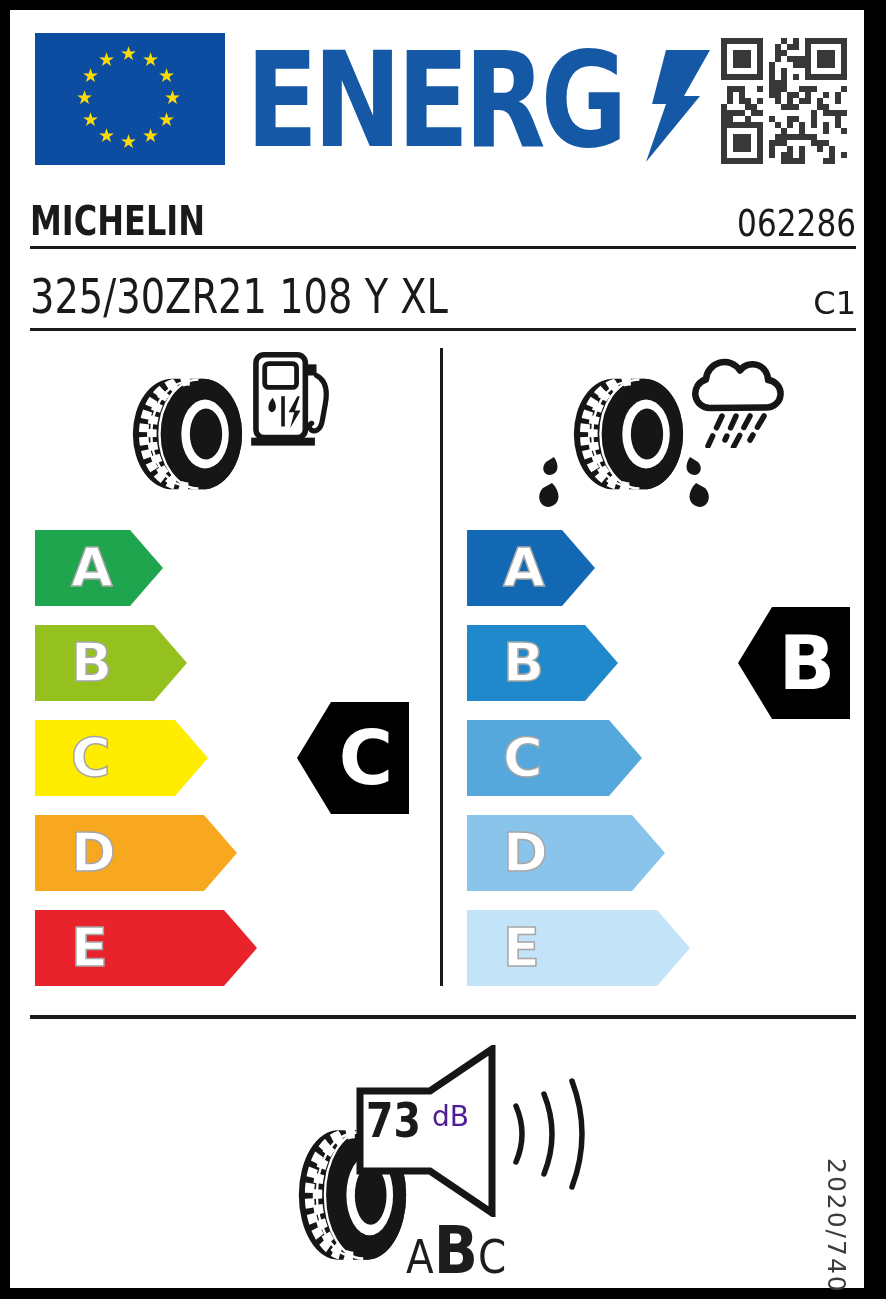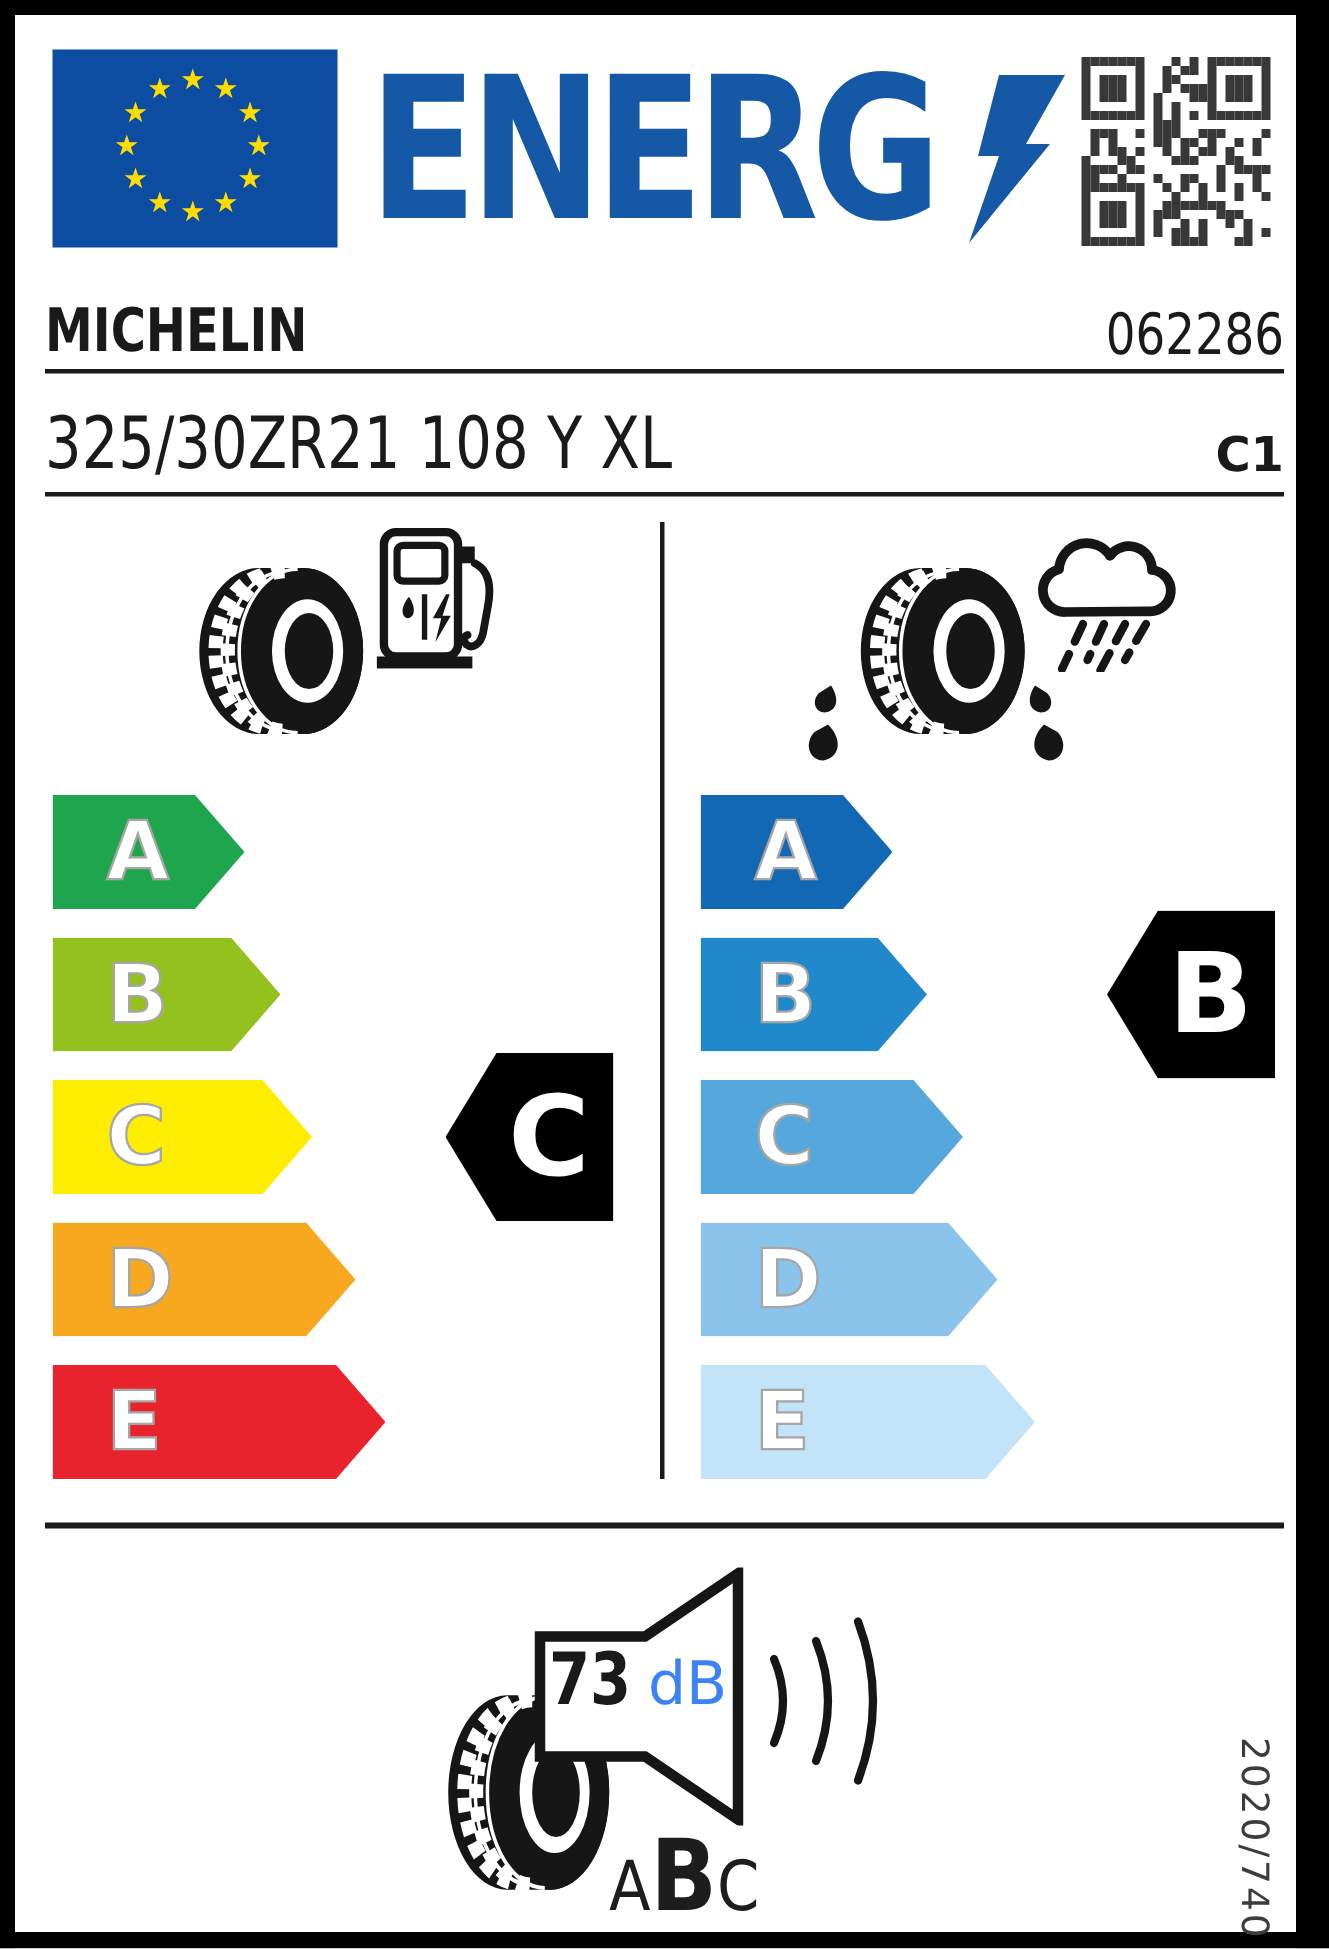--- a/index.html
+++ b/index.html
@@ -29,41 +29,41 @@
   .brand{position:absolute;left:30px;top:198px;font-size:40px;font-weight:800;
     transform:scaleX(.80);transform-origin:left top;color:#1a1a1a;white-space:nowrap;}
   .article{position:absolute;right:30px;top:201px;font-size:38px;font-weight:400;
     transform:scaleX(.82);transform-origin:right top;color:#1a1a1a;}
   .rule{position:absolute;left:30px;width:826px;background:#1a1a1a;}
   .rule1{top:246px;height:3px;}
   .rule2{top:328px;height:3px;}
   .rule3{top:1015px;height:4px;}
   .tsize{position:absolute;left:30px;top:268px;font-size:48px;font-weight:400;
     transform:scaleX(.80);transform-origin:left top;color:#1a1a1a;white-space:nowrap;}
-  .tclass{position:absolute;right:30px;top:284px;font-size:32px;font-weight:700;color:#1a1a1a;}
+  .tclass{position:absolute;right:30px;top:284px;font-size:32px;font-weight:400;color:#1a1a1a;}
 
   .vdivider{position:absolute;left:440px;top:348px;width:3px;height:638px;background:#1a1a1a;}
 
   
   .arrow{position:absolute;height:76px;
     clip-path:polygon(0 0, calc(100% - 33px) 0, 100% 50%, calc(100% - 33px) 100%, 0 100%);
     display:flex;align-items:center;}
   .arrow span{font-size:54px;font-weight:800;color:#fff;padding-left:36px;line-height:76px;
     -webkit-text-stroke:1.5px #a6a6a6;}
   .l-lad{left:35px;} .r-lad{left:467px;}
 
   .rating{position:absolute;background:#000;width:112px;height:112px;
     clip-path:polygon(0 50%, 34px 0, 100% 0, 100% 100%, 34px 100%);
     display:flex;align-items:center;justify-content:center;}
   .rating span{font-size:74px;font-weight:800;color:#fff;padding-left:26px;}
 
   
   .noise-value{position:absolute;left:366px;top:1092px;font-size:48px;font-weight:800;
     transform:scaleX(.82);transform-origin:left top;color:#1a1a1a;}
-  .noise-unit{position:absolute;left:432px;top:1100px;font-size:40px;font-weight:400;color:#3b82f6;}
+  .noise-unit{position:absolute;left:432px;top:1100px;font-size:28px;font-weight:400;color:#4c1d95;}
   .noise-scale{position:absolute;left:406px;top:1212px;display:flex;align-items:baseline;
     transform:scaleX(.88);transform-origin:left top;color:#1d1d1d;}
   .ns-a,.ns-c{font-size:46px;font-weight:400;}
   .ns-b{font-size:66px;font-weight:800;}
   .regtext{position:absolute;left:822px;top:1158px;writing-mode:vertical-rl;
     font-size:25px;letter-spacing:2px;color:#3c3c3c;}
   svg{display:block;}
 </style>
 </head>
 <body>

